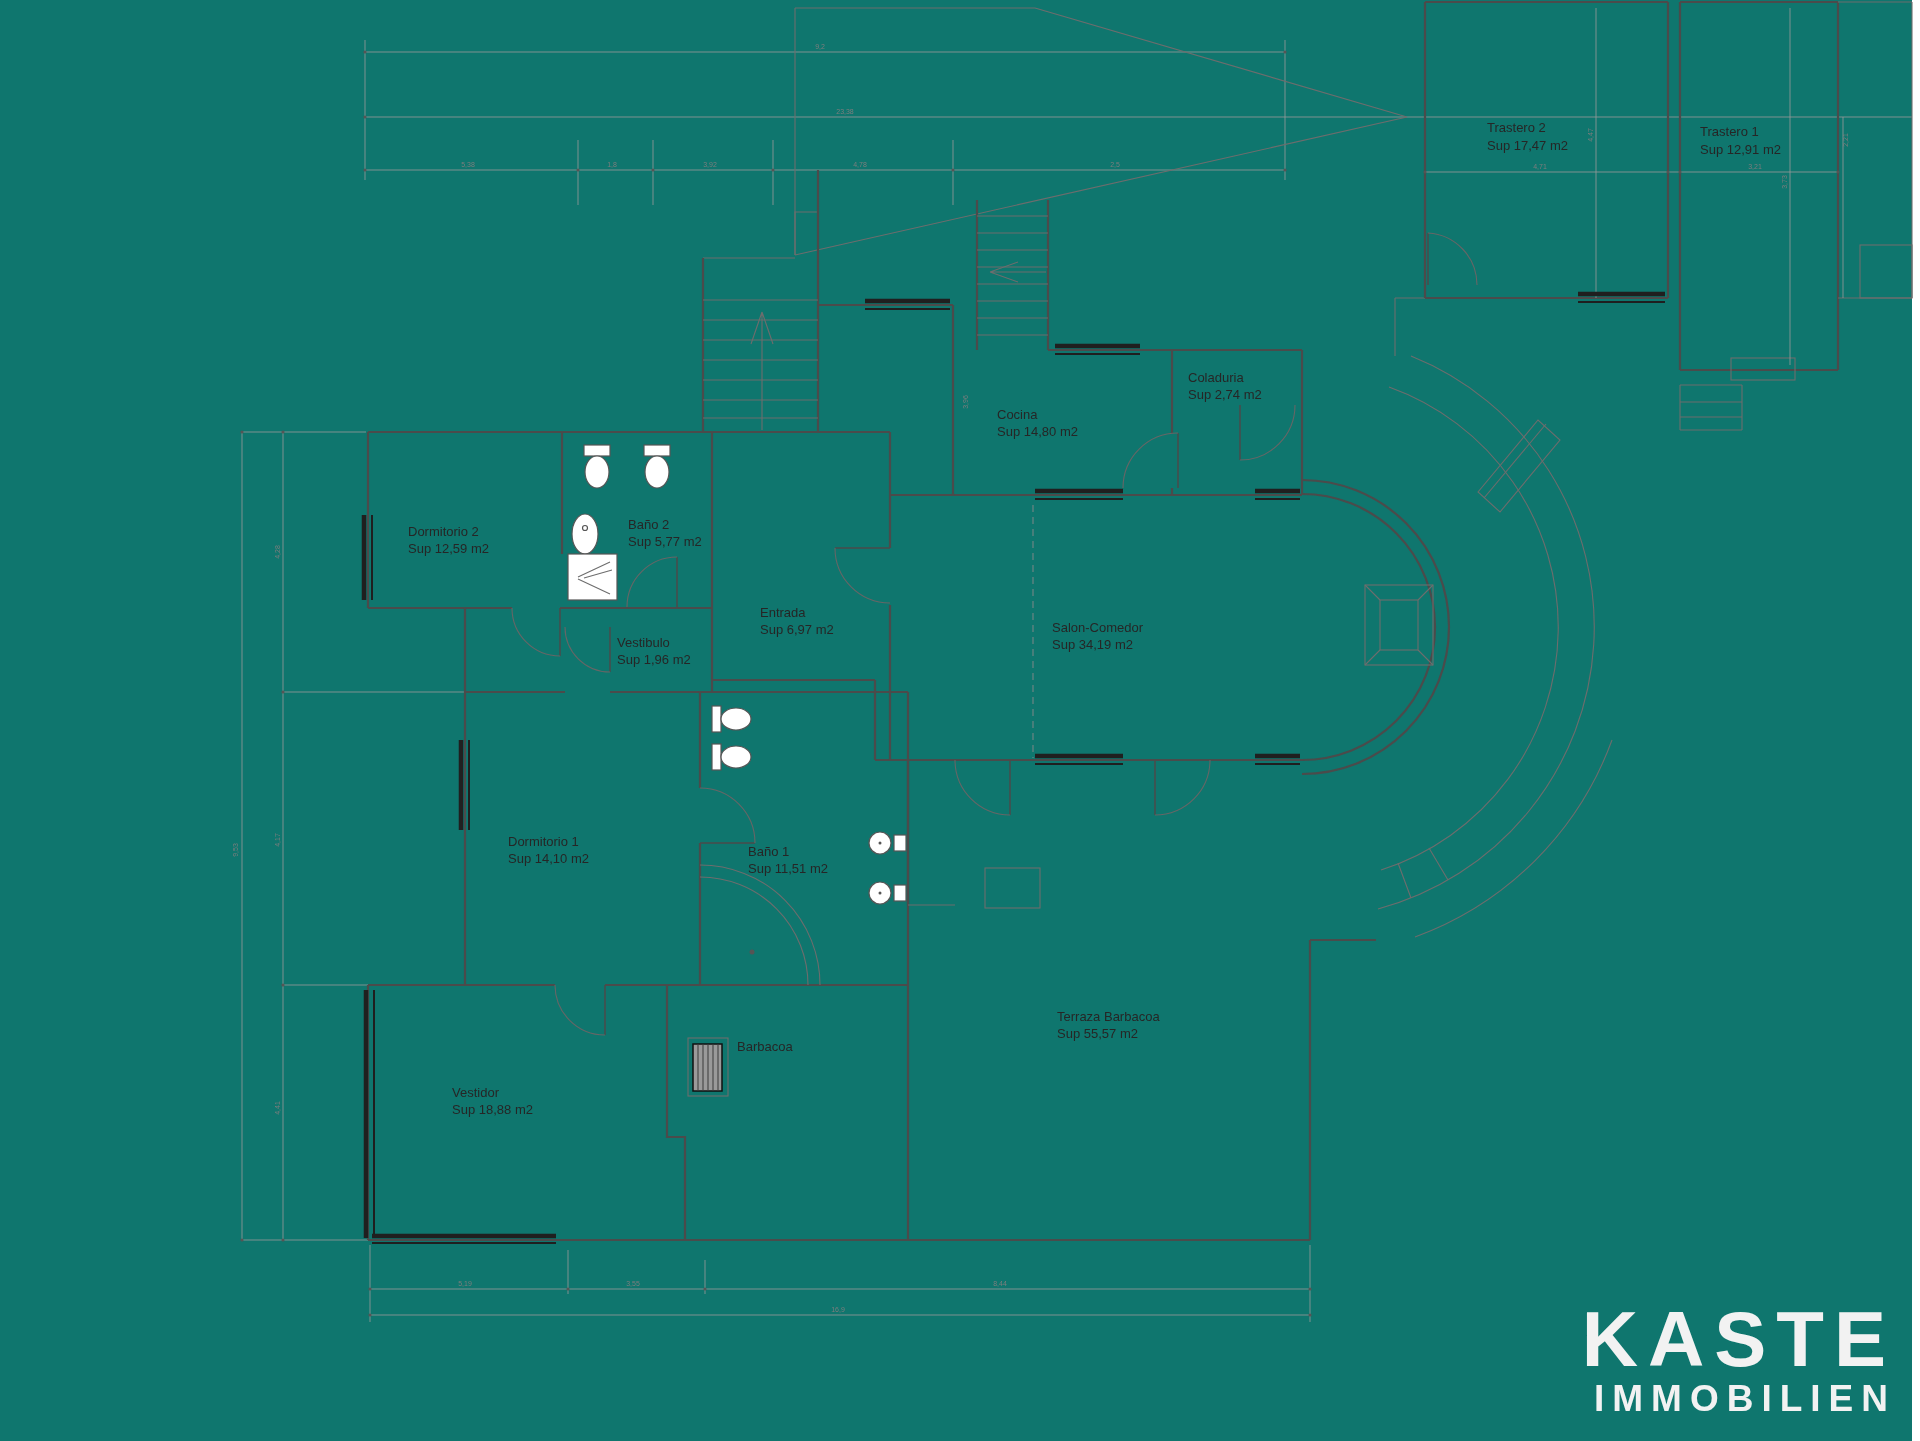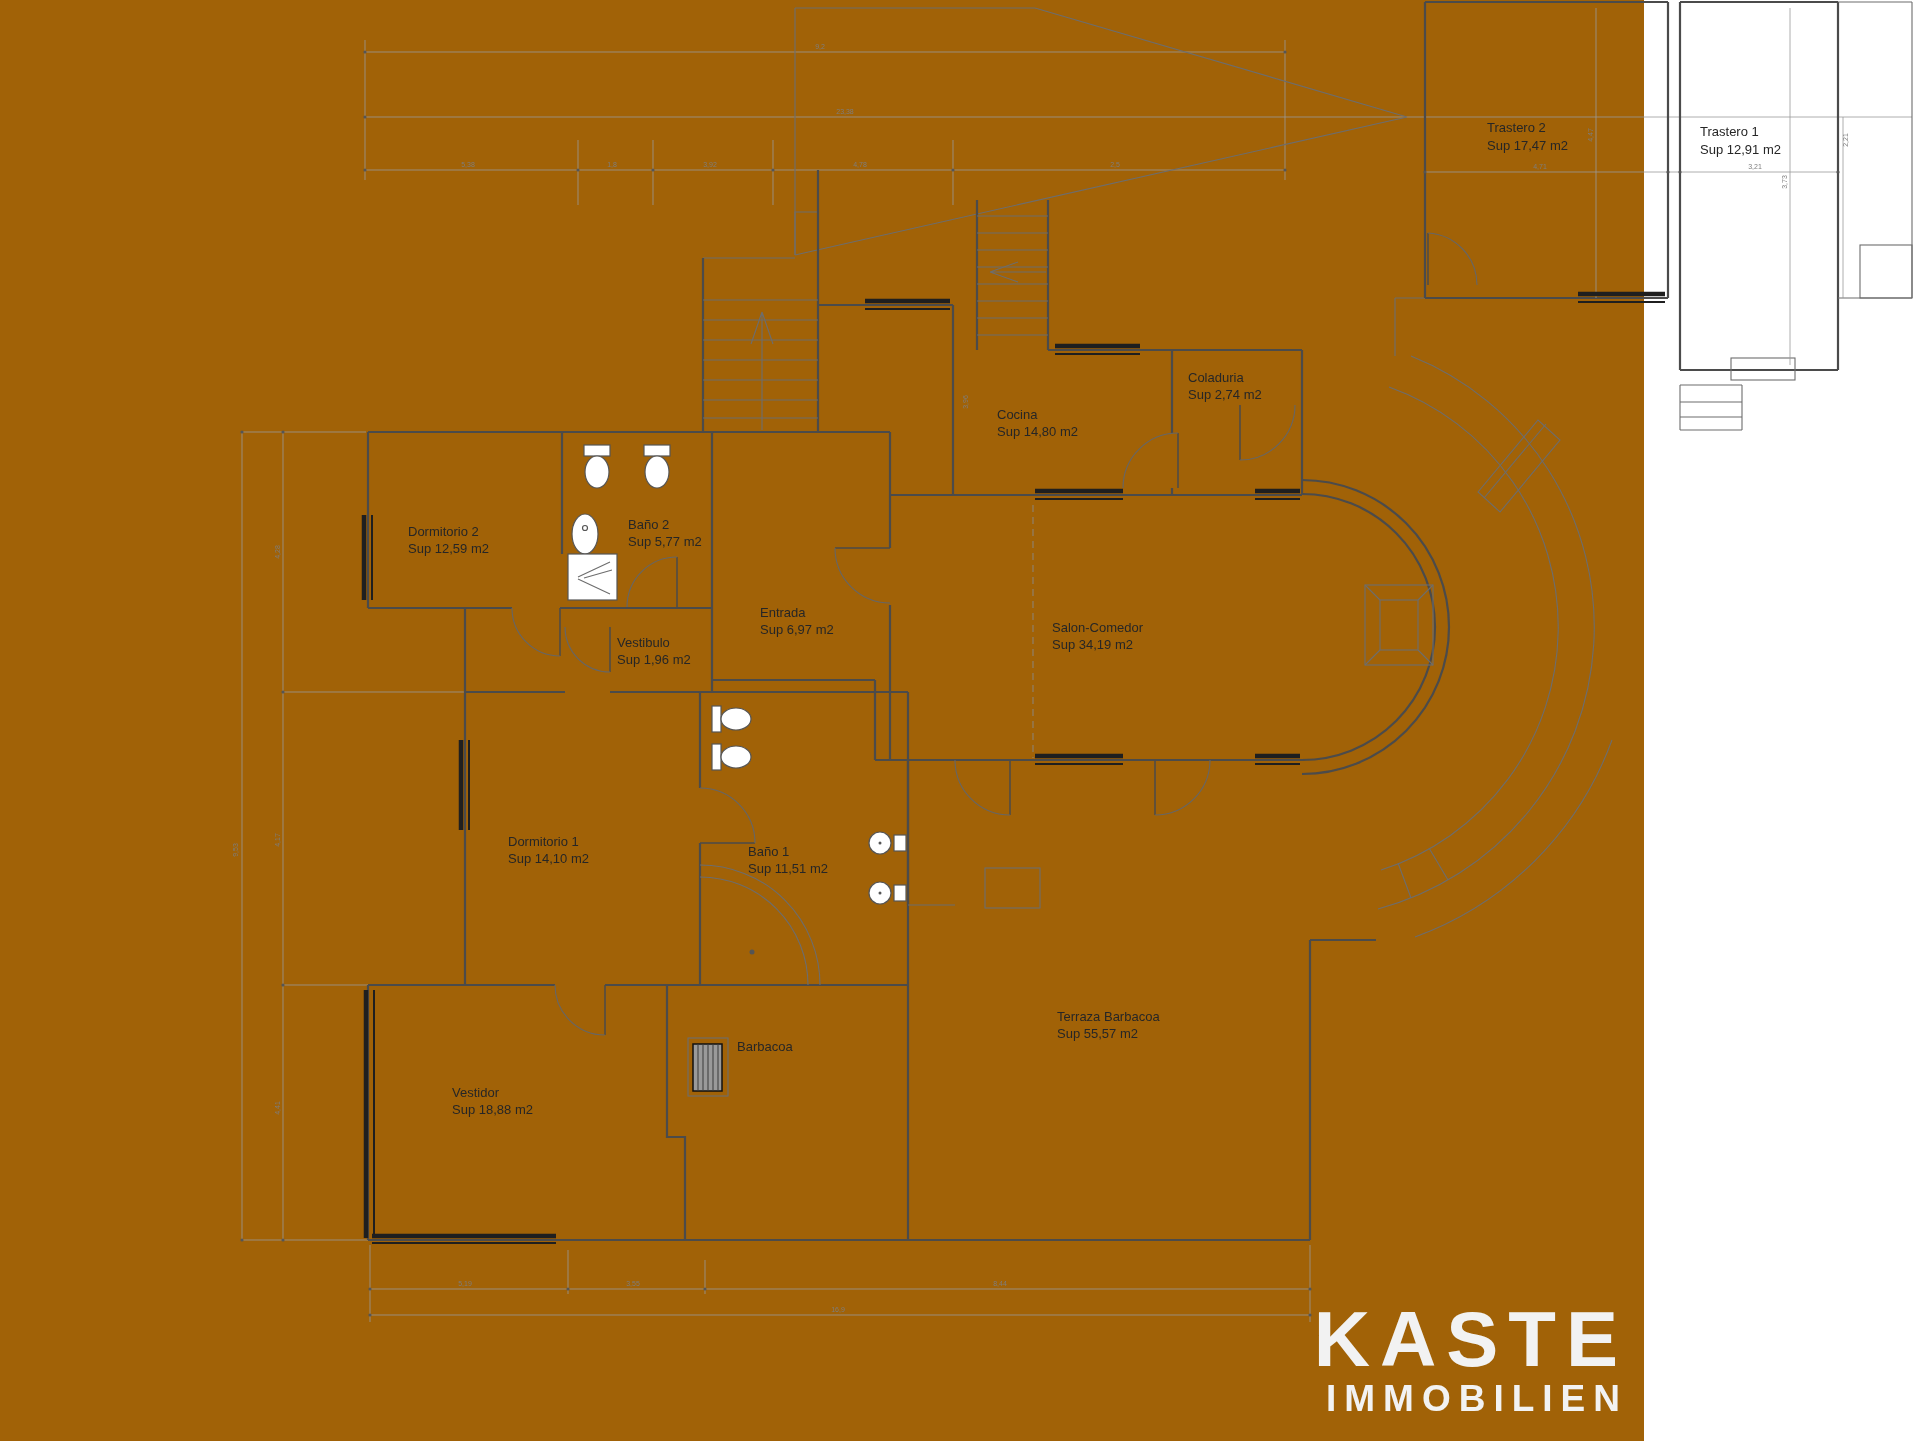--- a/index.html
+++ b/index.html
@@ -1,16 +1,16 @@
 <!DOCTYPE html>
 <html><head>
 <meta charset="utf-8">
 <style>
   html,body{margin:0;padding:0;background:#ffffff;width:1920px;height:1441px;overflow:hidden;}
-  #stage{position:relative;width:1644px;height:1441px;background:#a16207;font-family:"Liberation Sans",sans-serif;}
+  #stage{position:relative;width:1912px;height:1441px;background:#0f766e;font-family:"Liberation Sans",sans-serif;}
   svg{position:absolute;left:0;top:0;}
   .w  {stroke:#4b4b4b;stroke-width:2.2;fill:none;}
   .t  {stroke:#6d6d6d;stroke-width:1.1;fill:none;}
   .d  {stroke:#9a9a9a;stroke-width:0.8;fill:none;}
   .dash{stroke:#8a8a8a;stroke-width:0.9;fill:none;stroke-dasharray:7,5;}
   .dk {stroke:#1f1f1f;stroke-width:4.5;fill:none;}
   .dk2{stroke:#1f1f1f;stroke-width:2;fill:none;}
   .arc{stroke:#666;stroke-width:1.1;fill:none;}
   .leaf{stroke:#4b4b4b;stroke-width:1.5;fill:none;}
   .fx {stroke:#555;stroke-width:1.2;fill:#fff;}

